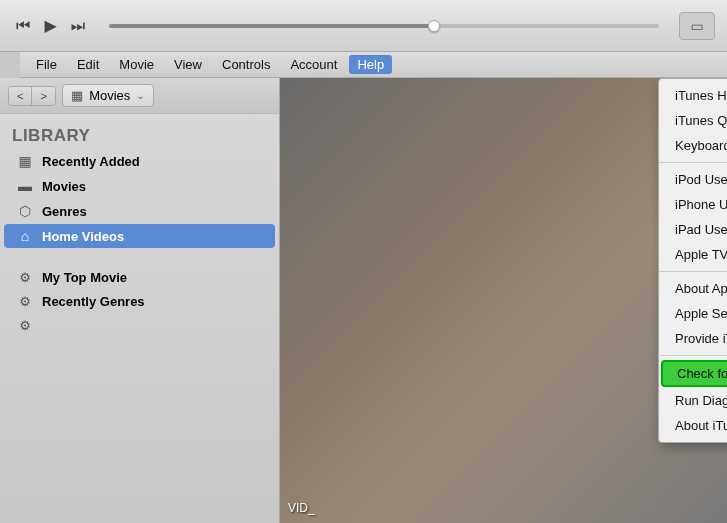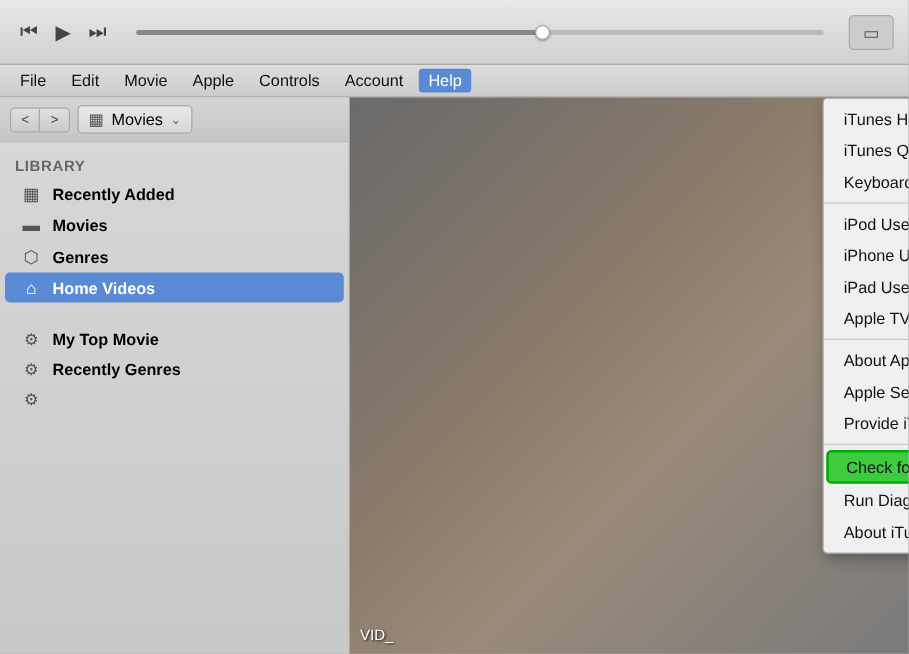--- a/index.html
+++ b/index.html
@@ -77,20 +77,21 @@
 
     
     .menu-bar {
       background: linear-gradient(to bottom, #ddd, #ccc);
       height: 26px;
       display: flex;
       align-items: center;
       padding: 0 8px;
       border-bottom: 1px solid #aaa;
       gap: 4px;
+      margin-left: 20px;
     }
     .menu-item {
       padding: 2px 8px;
       cursor: pointer;
       border-radius: 3px;
       font-size: 13px;
       color: #111;
     }
     .menu-item.active {
       background: #5a8ad4;
@@ -151,21 +152,21 @@
       font-size: 13px;
     }
     .section-dropdown .folder-icon { color: #555; }
     .section-dropdown .chevron { font-size: 10px; color: #666; }
 
     
     .library-section {
       padding: 8px 0;
     }
     .section-header {
-      font-size: 12px;
+      font-size: 17px;
       font-weight: bold;
       color: #666;
       padding: 4px 12px 2px;
       text-transform: uppercase;
       letter-spacing: 0.5px;
     }
     .sidebar-item {
       display: flex;
       align-items: center;
       padding: 4px 12px;
@@ -282,21 +283,21 @@
   </div>
   <div class="airplay-btn">
     <span>▭</span>
   </div>
 </div>
 
 <div class="menu-bar">
   <div class="menu-item">File</div>
   <div class="menu-item">Edit</div>
   <div class="menu-item">Movie</div>
-  <div class="menu-item">Apple</div>
+  <div class="menu-item">View</div>
   <div class="menu-item">Controls</div>
   <div class="menu-item">Account</div>
   <div class="menu-item active">Help</div>
 </div>
 
 <div class="main-content">
 
   <div class="sidebar">
 
     <div class="nav-row">

